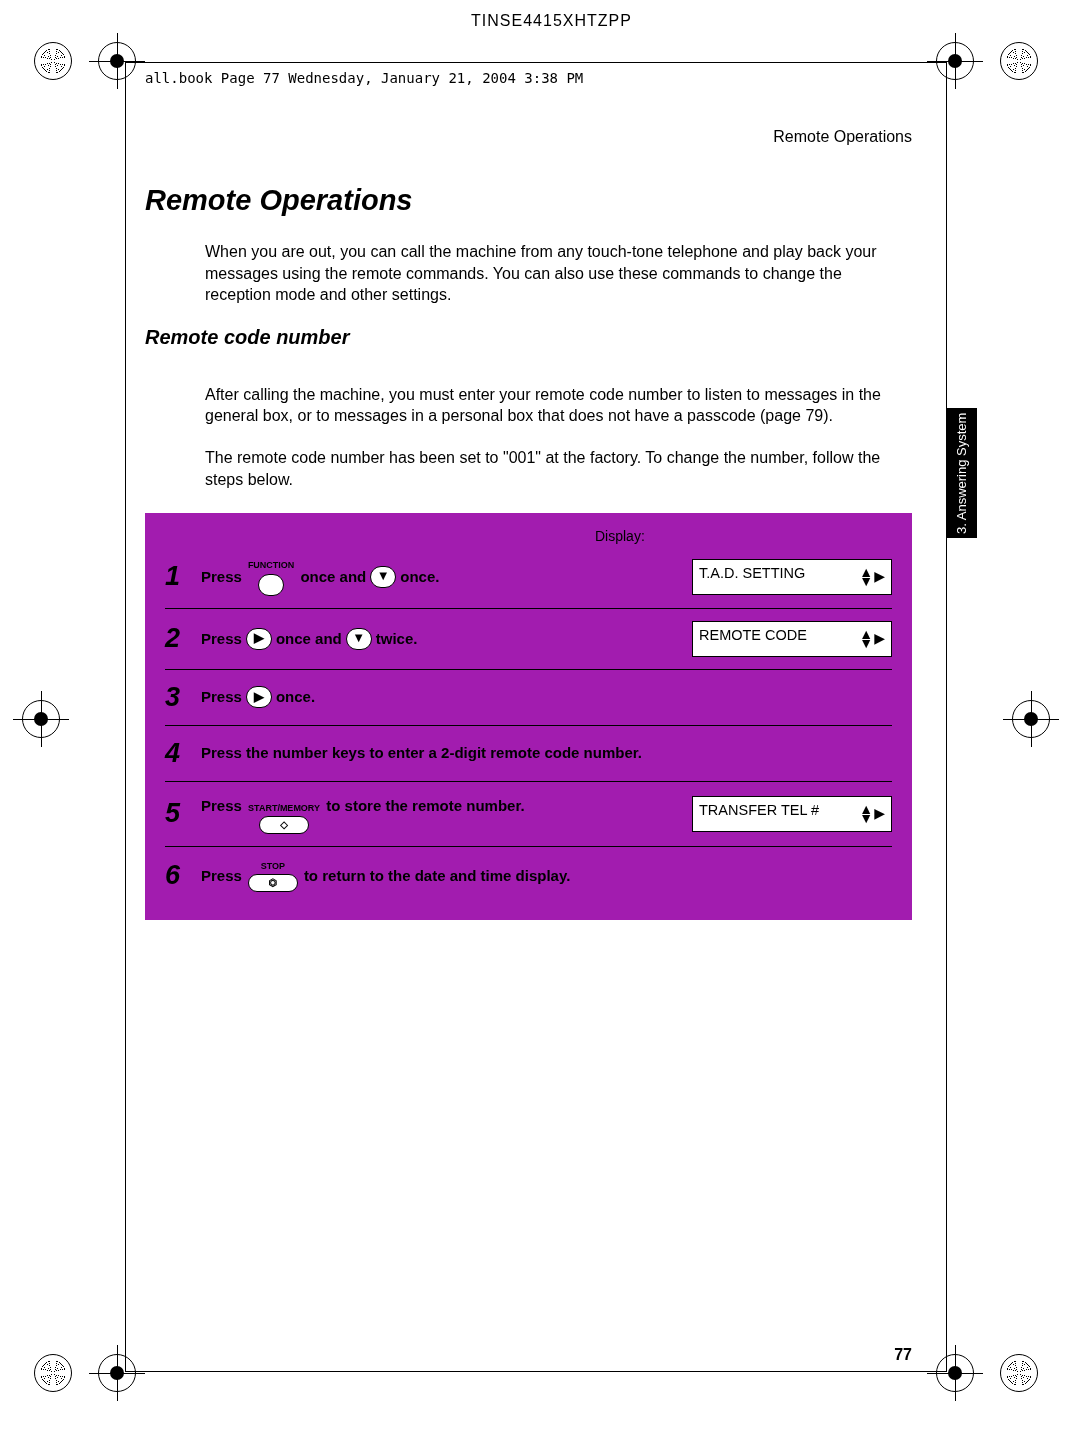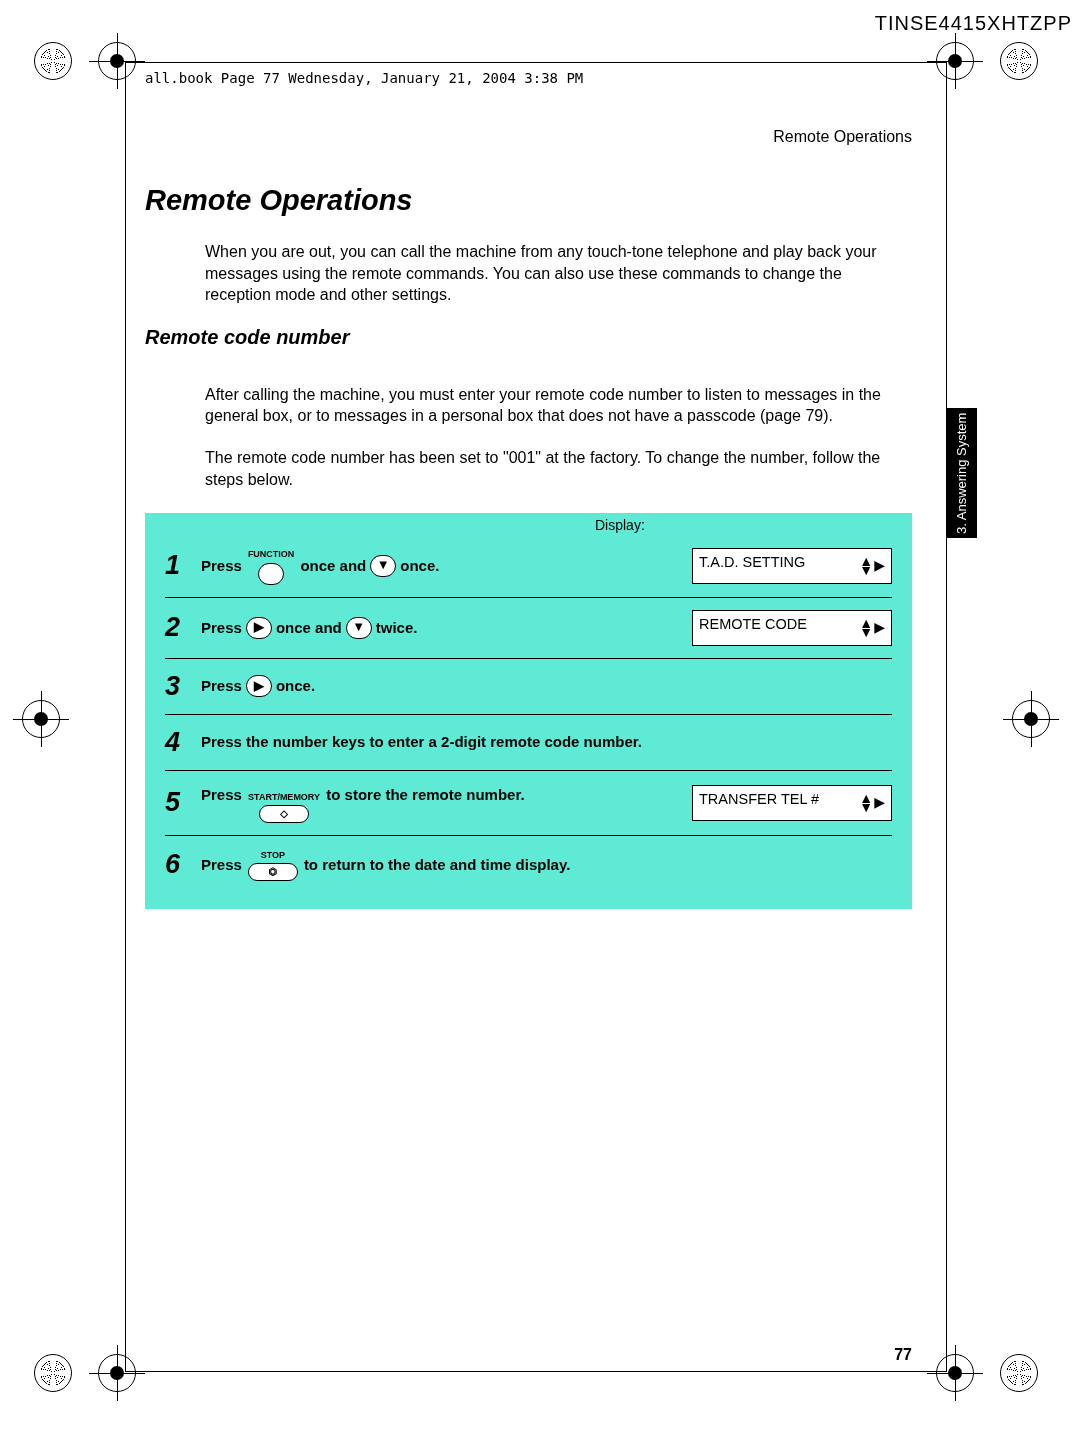--- a/index.html
+++ b/index.html
@@ -5,22 +5,22 @@
     * { margin: 0; padding: 0; box-sizing: border-box; }
     body {
       width: 1072px;
       height: 1434px;
       background: #fff;
       font-family: Arial, Helvetica, sans-serif;
       position: relative;
       color: #000;
     }
     .doc-header {
-      text-align: right;
-      font-size: 20px;
+      text-align: center;
+      font-size: 16px;
       letter-spacing: 1px;
       padding-top: 12px;
       padding-left: 31px;
     }
     .crop-mark { position: absolute; }
     .crop-circle { width: 38px; height: 38px; border: 1px solid #000; border-radius: 50%; display: flex; align-items: center; justify-content: center; }
     .crop-circle-inner { width: 26px; height: 26px; border-radius: 50%; background: repeating-radial-gradient(circle, #000 0, #000 0.5px, #fff 0.5px, #fff 2px); }
     .target-circle { width: 38px; height: 38px; border: 1px solid #000; border-radius: 50%; position: relative; }
     .target-circle::before { content: ''; position: absolute; left: -10px; right: -10px; top: 50%; border-top: 1px solid #000; }
     .target-circle::after { content: ''; position: absolute; top: -10px; bottom: -10px; left: 50%; border-left: 1px solid #000; }
@@ -94,22 +94,22 @@
       margin-bottom: 20px;
     }
     .h2 {
       font-size: 20px;
       font-weight: bold;
       font-style: italic;
       margin-top: 14px;
       margin-bottom: 35px;
     }
     .steps-box {
-      background: #5eead4;
-      padding: 4px 20px 16px 20px;
+      background: #a21caf;
+      padding: 15px 20px 16px 20px;
       margin-top: 23px;
     }
     .display-label {
       font-size: 14px;
       text-align: left;
       margin-left: 430px;
       margin-bottom: 2px;
     }
     .step-row {
       display: flex;

